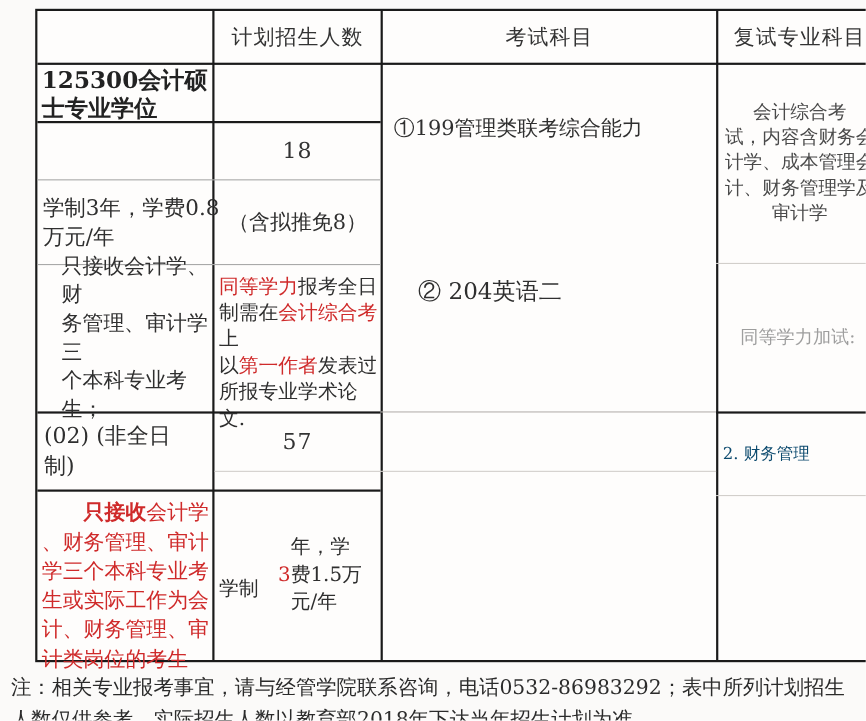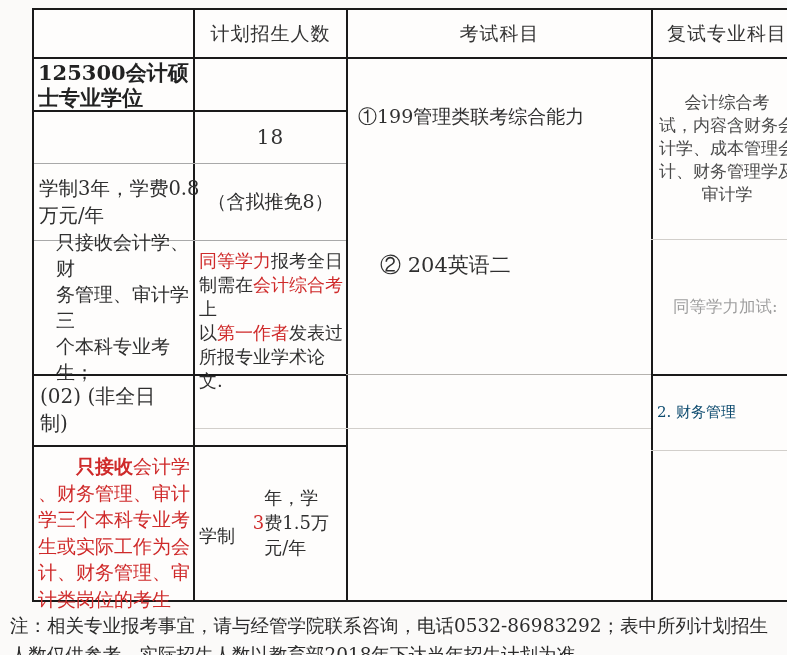--- a/index.html
+++ b/index.html
@@ -84,20 +84,21 @@
 计、财务管理、审
 计类岗位的考生</span></div>
 
   <div class="cell vc hc num" style="left:161px;top:100px;width:151px;height:53px;">18</div>
   <div class="cell vc hc" style="left:161px;top:153px;width:151px;height:77px;font-size:19px;">（含拟推免8）</div>
   <div class="cell prew" style="left:161px;top:230px;width:151px;height:134px;padding:9px 2px 0 4px;font-size:18px;line-height:24px;display:block;"><span class="seg-red">同等学力</span><span>报考全日
 制需在</span><span class="seg-red">会计综合考</span><span>上
 以</span><span class="seg-red">第一作者</span><span>发表过
 所报专业学术论
 文.</span></div>
+  <div class="cell vc hc num" style="left:161px;top:364px;width:151px;height:54px;">57</div>
   <div class="cell prew vc" style="left:161px;top:435px;width:151px;height:155px;padding:0 2px 0 4px;font-size:18px;line-height:25px;"><span>　　学制</span><span class="seg-red">3</span><span>年，学
 费1.5万元/年</span></div>
 
   <div class="cell pre" style="left:324px;top:94px;width:290px;height:30px;font-size:19px;">①199管理类联考综合能力</div>
   <div class="cell pre" style="left:346px;top:241px;width:268px;height:32px;font-size:21px;">②  204英语二</div>
 
   <div class="cell vc hc pre" style="left:619px;top:47px;width:148px;height:183px;font-size:17px;line-height:23px;color:var(--soft);text-align:center;">会计综合考
 试，内容含财务会
 计学、成本管理会
 计、财务管理学及

